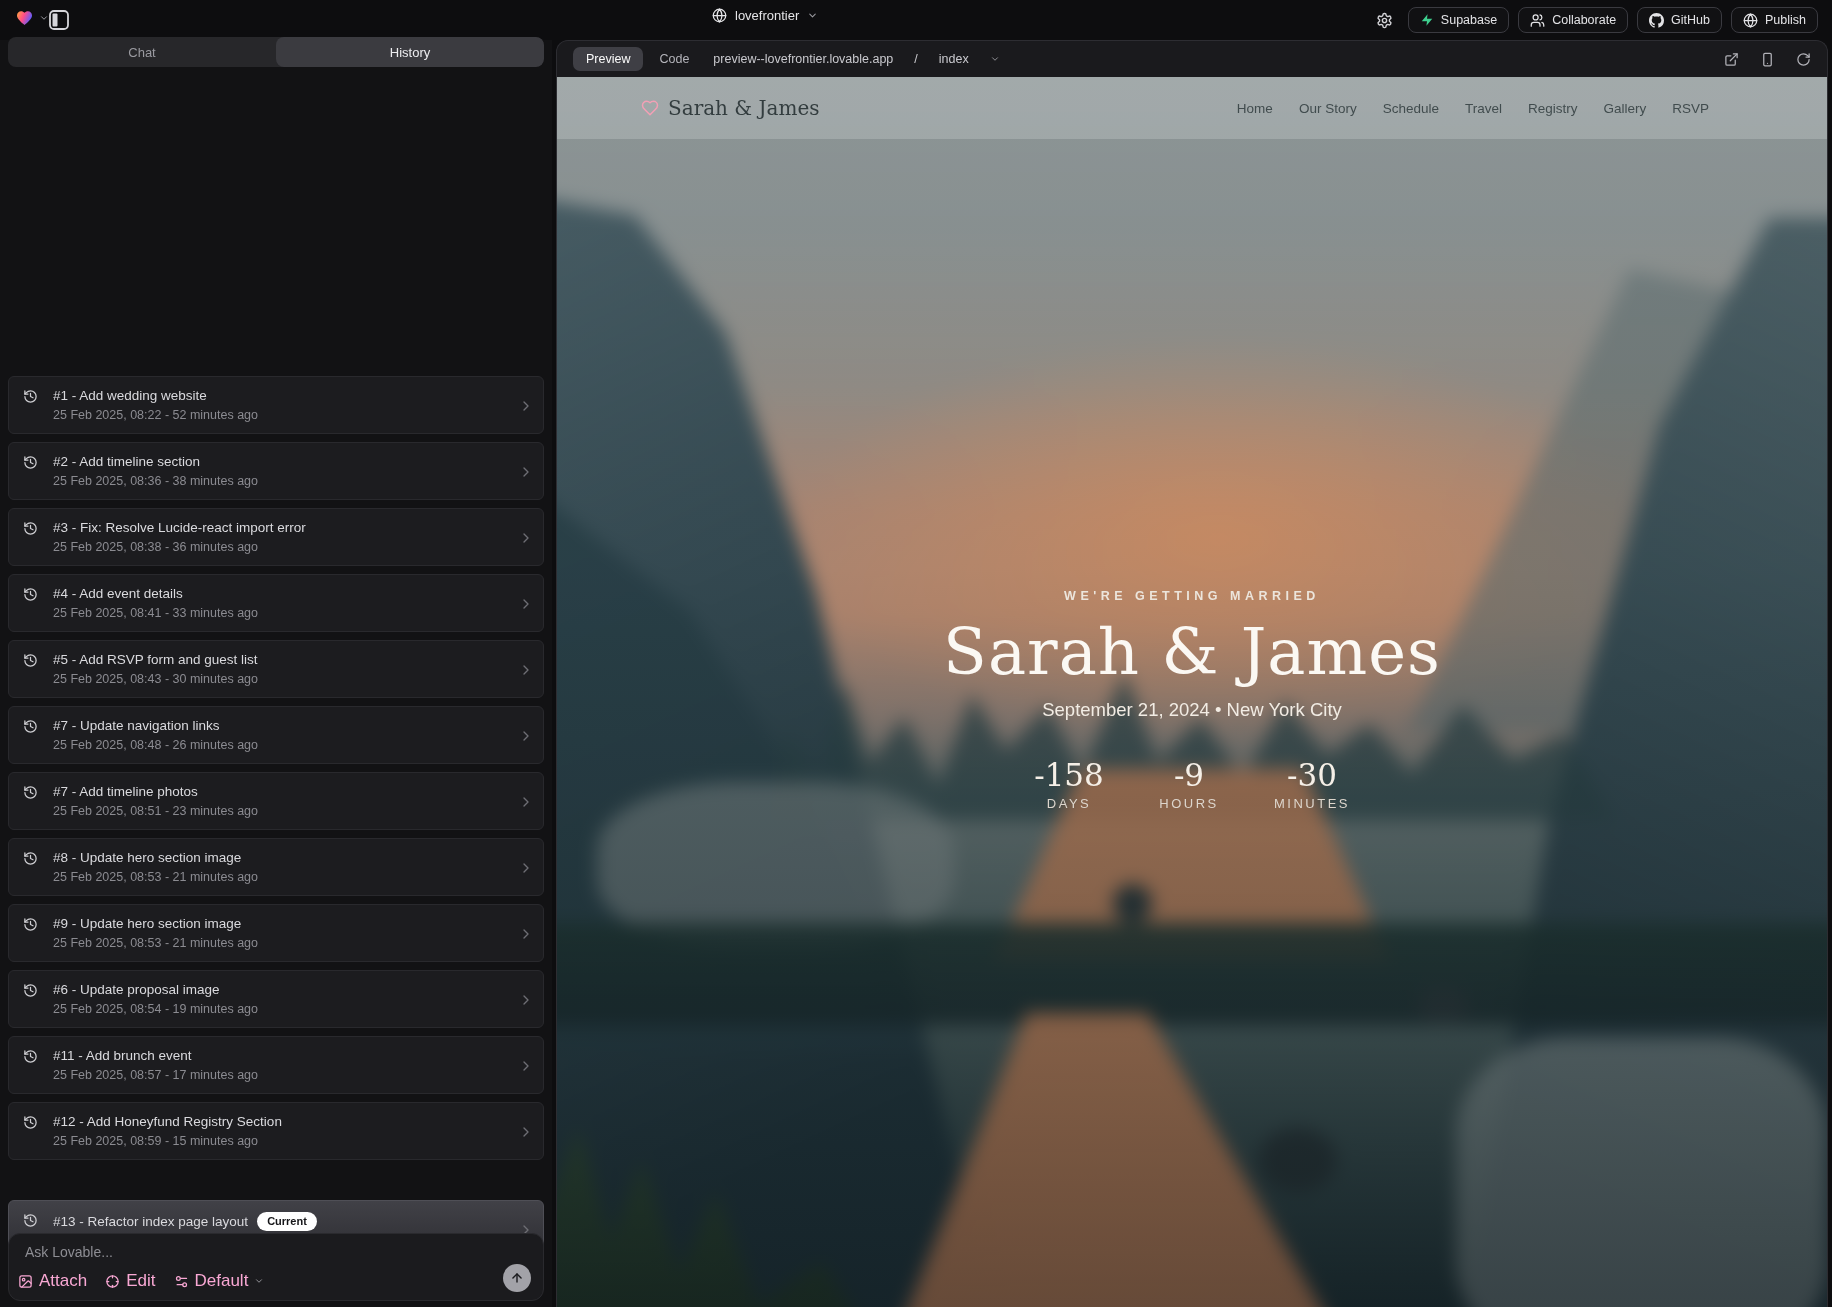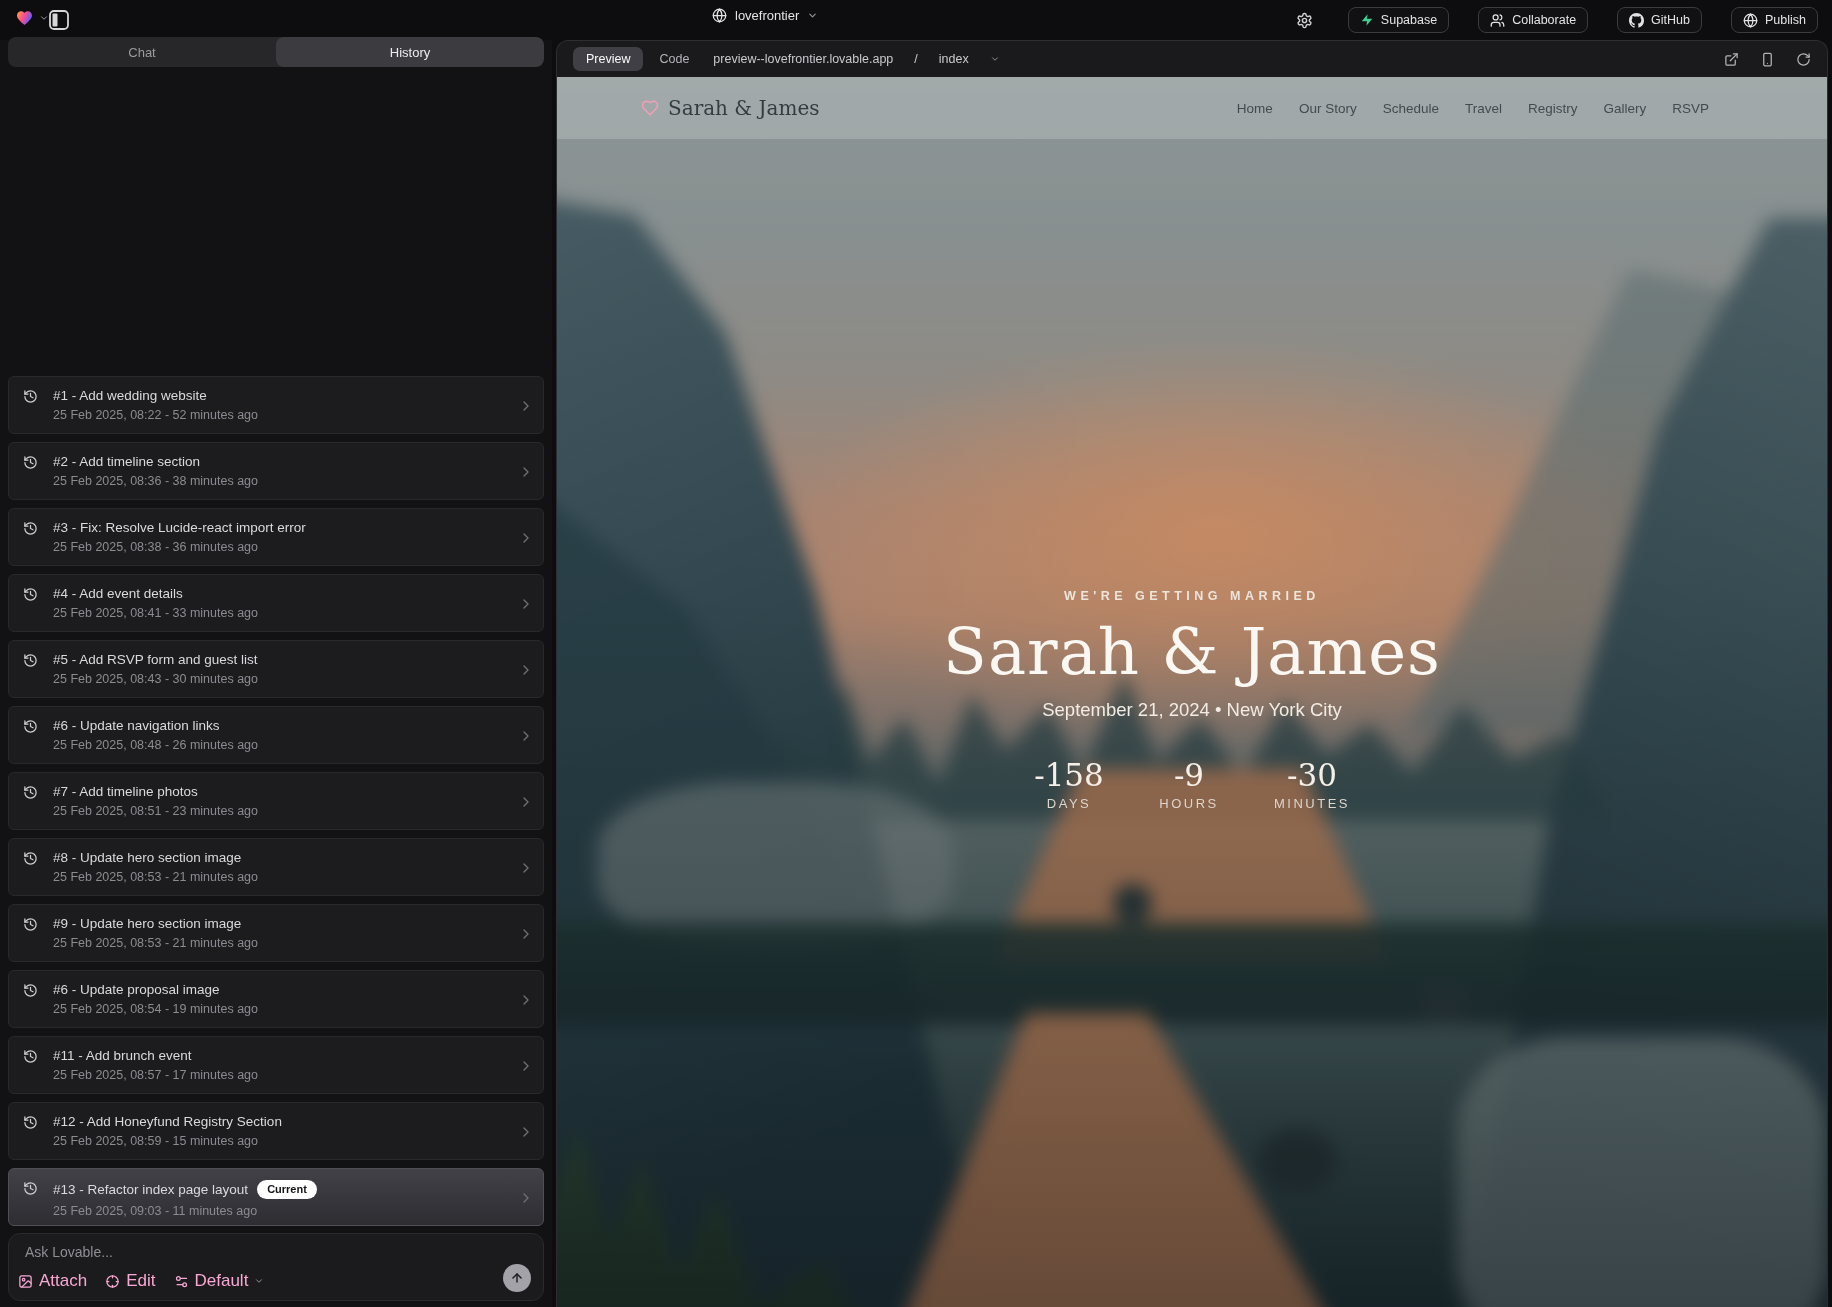--- a/index.html
+++ b/index.html
@@ -10,36 +10,36 @@
   
   .topbar { position:absolute; left:0; top:0; width:1832px; height:40px; }
   .logo-wrap { position:absolute; left:15px; top:9px; display:flex; align-items:center; gap:5px; cursor:pointer; }
   .panel-toggle { position:absolute; left:47px; top:8px; width:24px; height:24px; color:#d6d6da; cursor:pointer; }
   .project-sel { position:absolute; left:712px; top:8px; display:flex; align-items:center; gap:8px;
                  color:#e4e4e7; font-size:13px; cursor:pointer; }
   .tb-right { position:absolute; right:14px; top:7px; display:flex; align-items:center; gap:9px; }
   .icon-btn { color:#d2d2d6; padding:4px 6px; cursor:pointer; }
   .tb-btn { display:flex; align-items:center; gap:7px; height:26px; padding:0 11px;
             border:1px solid #3a3a40; border-radius:8px; background:rgba(255,255,255,.02);
-            color:#e3e3e6; font-size:12.5px; cursor:pointer;margin-left:20px; }
+            color:#e3e3e6; font-size:12.5px; cursor:pointer; }
   .tb-btn svg { flex:none; }
   .chev { color:#9a9aa0; }
 
   
   .sidebar { position:absolute; left:0; top:40px; width:552px; height:1267px; background:#121214; }
   .side-tabs { position:absolute; left:8px; top:-3px; width:536px; height:30px; background:#27272a;
                border-radius:8px; display:flex; overflow:hidden; }
   .side-tab { flex:1; display:flex; align-items:center; justify-content:center; font-size:13px;
               color:#9a9aa0; cursor:pointer; border-radius:8px; }
   .side-tab.active { background:#3b3b40; color:#ececef; }
 
   .history { position:absolute; left:8px; top:336px; width:536px; display:flex; flex-direction:column; gap:8px; }
   .h-item { position:relative; height:58px; background:#1c1c1f; border:1px solid #29292d;
             border-radius:6px; padding:11px 34px 0 44px; cursor:pointer; }
-  .h-item.current { background:linear-gradient(180deg,#414147 0%,#2d2d32 100%); border-color:#4f4f56; }
+  .h-item.current { background:linear-gradient(180deg,#414147 0%,#2d2d32 100%); border-color:#4f4f56;margin-top:32px; }
   .h-ic { position:absolute; left:14px; top:12px; color:#cfcfd3; }
   .h-title { display:flex; align-items:center; gap:9px; font-size:13.5px; font-weight:500; color:#dadade;
              white-space:nowrap; }
   .h-time { margin-top:5px; font-size:12.5px; color:#8b8b91; }
   .h-chev { position:absolute; right:9px; top:21px; color:#6e6e74; }
   .badge { background:#ffffff; color:#151518; font-size:11px; font-weight:700; line-height:1;
            padding:4px 10px; border-radius:999px; }
 
   .composer { position:absolute; left:8px; top:1193px; width:536px; height:68px; background:#1b1b1e;
               border:1px solid #2a2a2e; border-radius:12px; }
@@ -322,21 +322,21 @@
 
       <div class="h-item">
         <span class="h-ic">
           <svg width="15" height="15" viewBox="0 0 24 24" fill="none" stroke="currentColor" stroke-width="2" stroke-linecap="round" stroke-linejoin="round">
             <path d="M3 12a9 9 0 1 0 9-9 9.75 9.75 0 0 0-6.74 2.74L3 8"></path>
             <path d="M3 3v5h5"></path>
             <path d="M12 7v5l4 2"></path>
           </svg>
         </span>
         <div class="h-title">
-          <span>#6 - Update navigation links</span>
+          <span>#7 - Update navigation links</span>
 
         </div>
         <div class="h-time">25 Feb 2025, 08:48 - 26 minutes ago</div>
         <span class="h-chev">
           <svg width="16" height="16" viewBox="0 0 24 24" fill="none" stroke="currentColor" stroke-width="2" stroke-linecap="round" stroke-linejoin="round">
             <path d="m9 18 6-6-6-6"></path>
           </svg>
         </span>
       </div>
 

